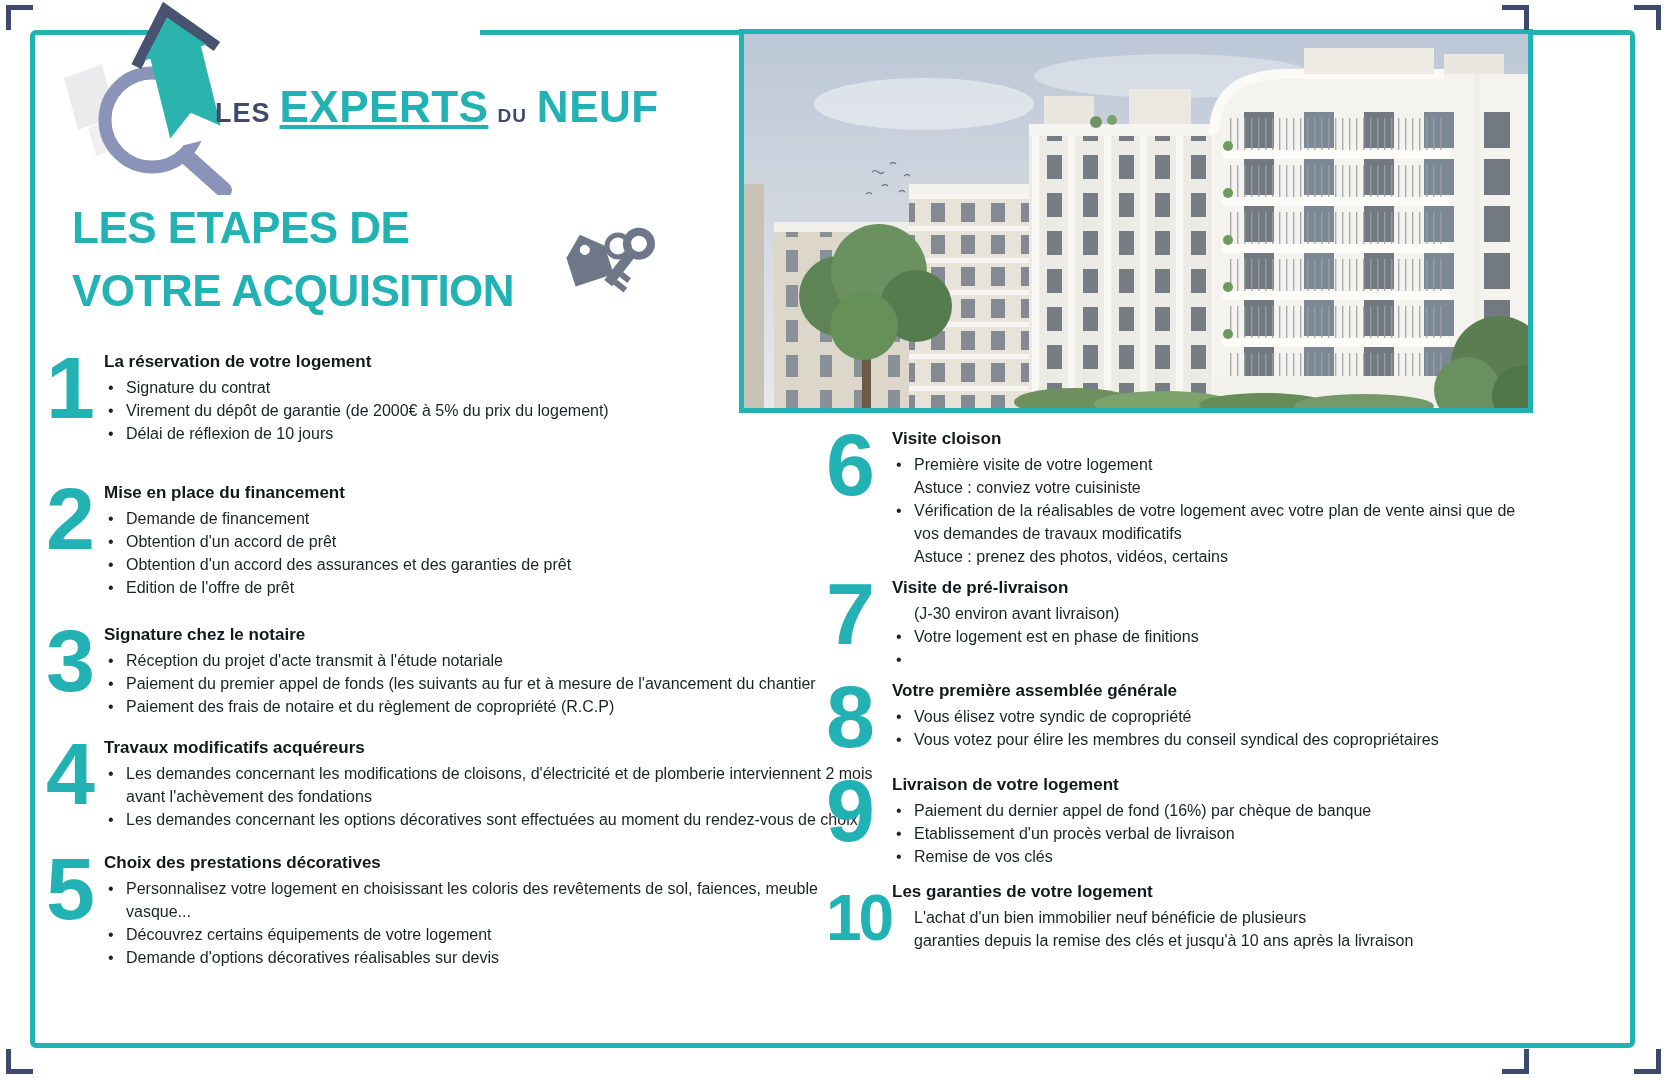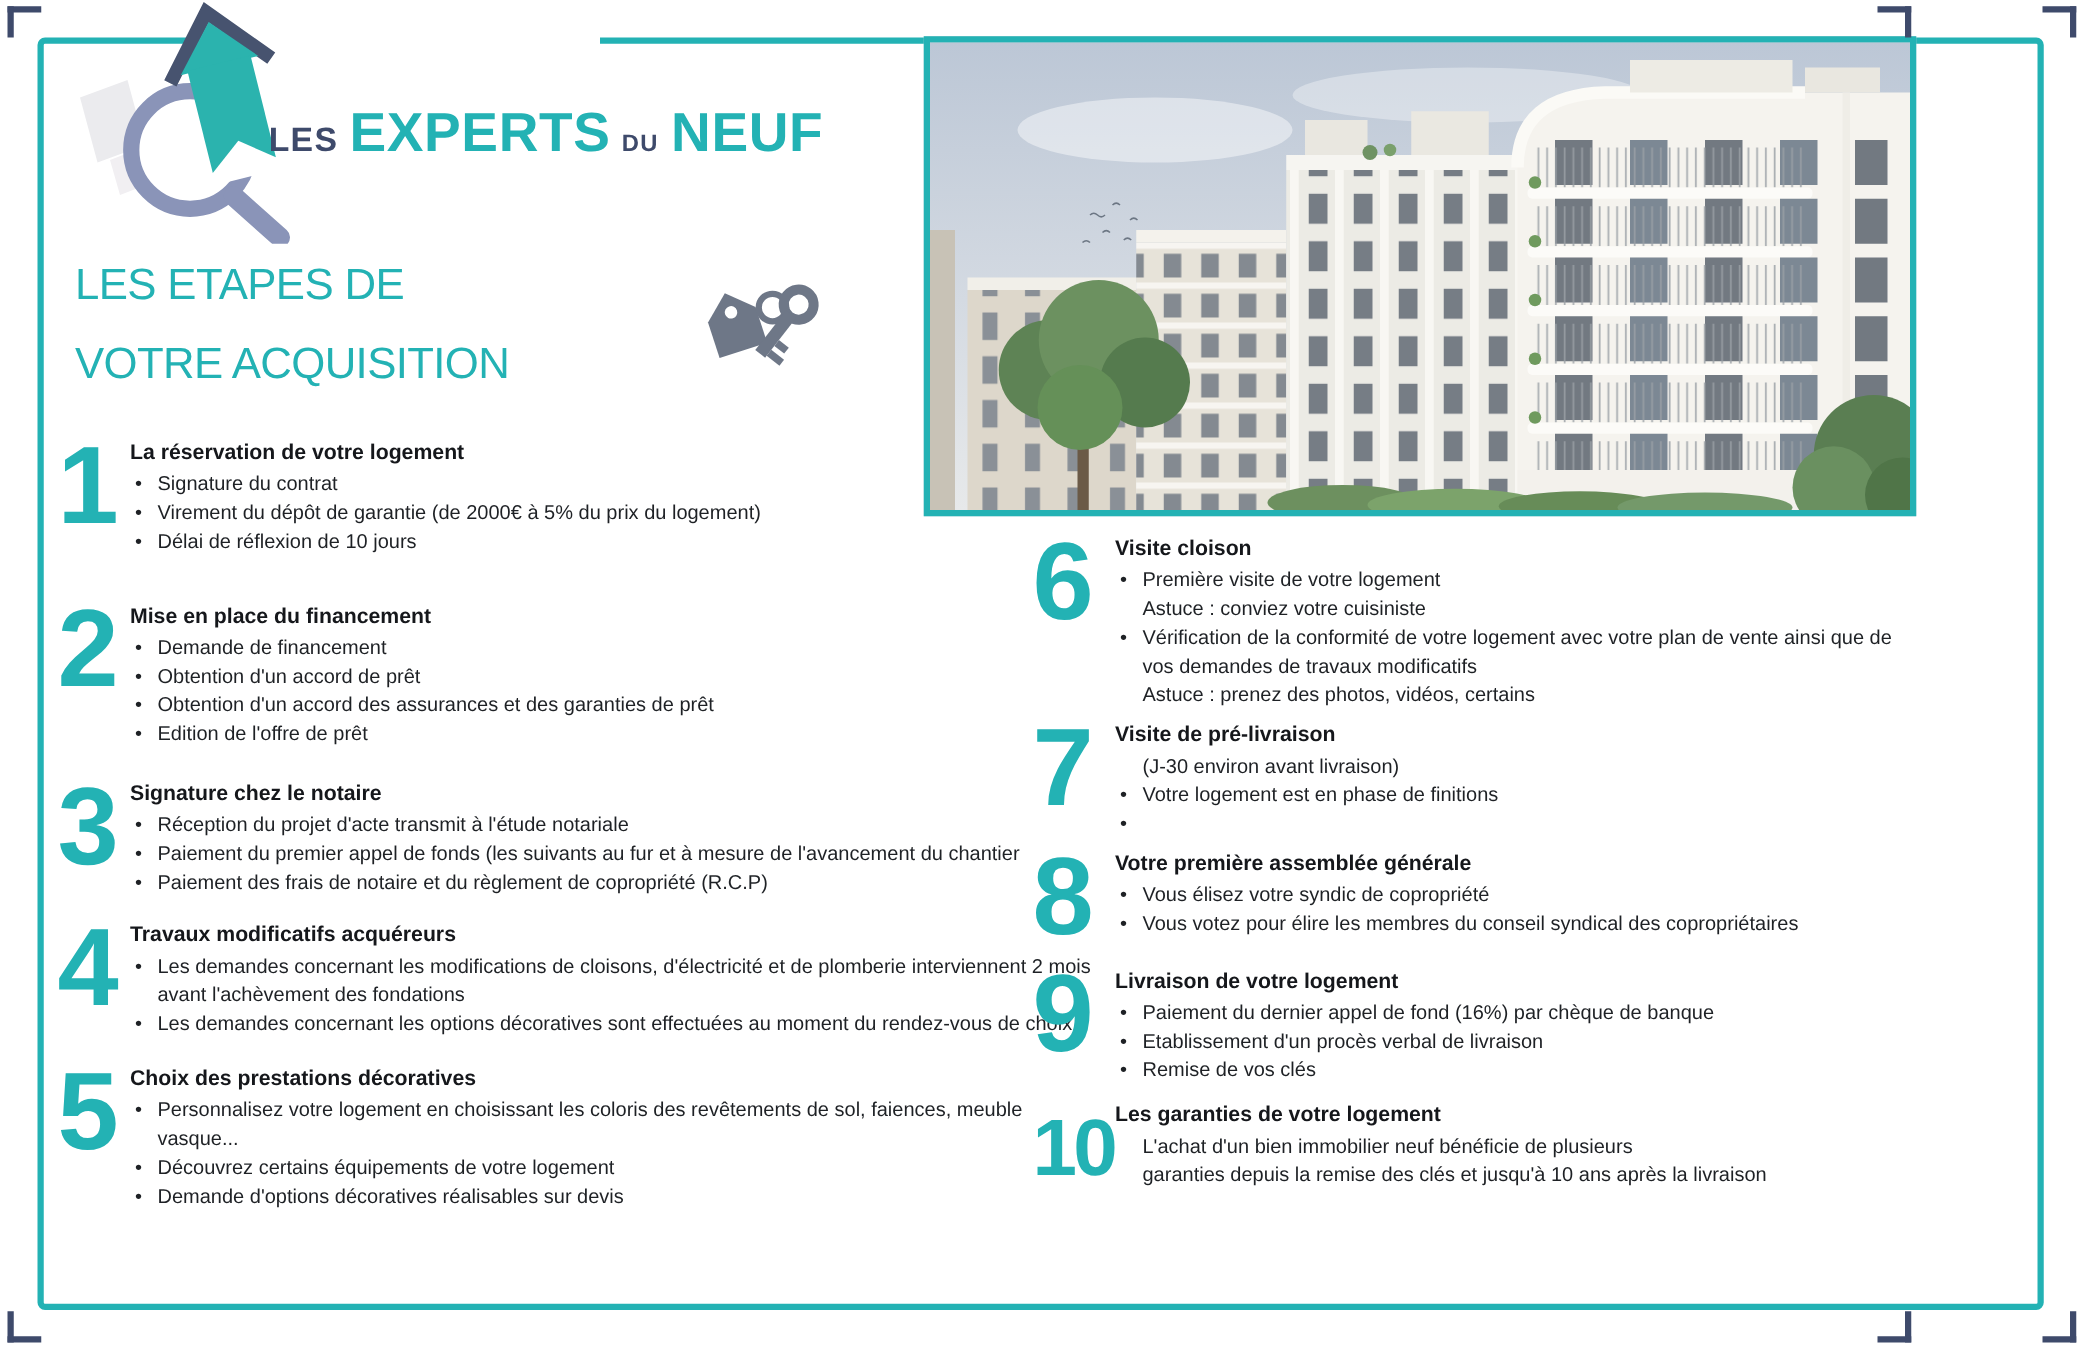--- a/index.html
+++ b/index.html
@@ -27,26 +27,26 @@
   .corner.bl{left:6px;bottom:6px;border-bottom:5px solid var(--navy);border-left:5px solid var(--navy);}
   .corner.br{right:8px;bottom:6px;border-bottom:5px solid var(--navy);border-right:5px solid var(--navy);}
   .corner.bri{left:1502px;bottom:6px;border-bottom:5px solid var(--navy);border-right:5px solid var(--navy);}
   
   .logo-patch{position:absolute;left:150px;top:24px;width:330px;height:18px;background:#fff;z-index:2;}
   .logo-svg{position:absolute;left:58px;top:0px;z-index:3;}
   .brand{
     position:absolute;left:215px;top:82px;z-index:3;display:flex;align-items:baseline;white-space:nowrap;
   }
   .brand .b-les{font-size:27px;font-weight:600;color:var(--navy);letter-spacing:1px;}
-  .brand .b-experts{font-size:44px;font-weight:800;color:var(--teal);letter-spacing:.5px;margin:0 9px;}
+  .brand .b-experts{font-size:44px;font-weight:800;color:var(--teal);letter-spacing:.5px;margin:0 9px;text-decoration:underline;}
   .brand .b-du{font-size:19px;font-weight:700;color:var(--navy);letter-spacing:1px;}
   .brand .b-neuf{font-size:44px;font-weight:800;color:var(--teal);letter-spacing:.5px;margin-left:10px;}
   
-  .page-title{position:absolute;left:60px;top:196px;z-index:3;color:var(--teal);
-    font-weight:400;font-size:35px;line-height:63px;letter-spacing:-0.5px;}
+  .page-title{position:absolute;left:72px;top:196px;z-index:3;color:var(--teal);
+    font-weight:700;font-size:44px;line-height:63px;letter-spacing:-0.5px;}
   .keys-svg{position:absolute;left:556px;top:220px;z-index:3;}
   
   .photo{
     position:absolute;left:739px;top:29px;width:794px;height:384px;z-index:2;
     border:5px solid var(--teal);box-sizing:border-box;background:#cdd5de;
   }
   .photo svg{display:block;}
   
   .col{position:absolute;z-index:3;}
   .col-left{left:46px;top:350px;width:830px;}
@@ -326,21 +326,21 @@
         <div class="num">6</div>
         <div class="body">
           <div class="step-title">Visite cloison</div>
           <div class="li">
             <span class="dot">•</span>
             <span class="txt">Première visite de votre logement</span>
           </div>
           <div class="note"><span class="txt">Astuce : conviez votre cuisiniste</span></div>
           <div class="li">
             <span class="dot">•</span>
-            <span class="txt">Vérification de la conformité de votre logement avec votre plan de vente ainsi que de vos demandes de travaux modificatifs</span>
+            <span class="txt">Vérification de la réalisables de votre logement avec votre plan de vente ainsi que de vos demandes de travaux modificatifs</span>
           </div>
           <div class="note"><span class="txt">Astuce : prenez des photos, vidéos, certains</span></div>
         </div>
       </div>
       <div class="step">
         <div class="num">7</div>
         <div class="body">
           <div class="step-title">Visite de pré-livraison</div>
           <div class="note"><span class="txt">(J-30 environ avant livraison)</span></div>
           <div class="li">

